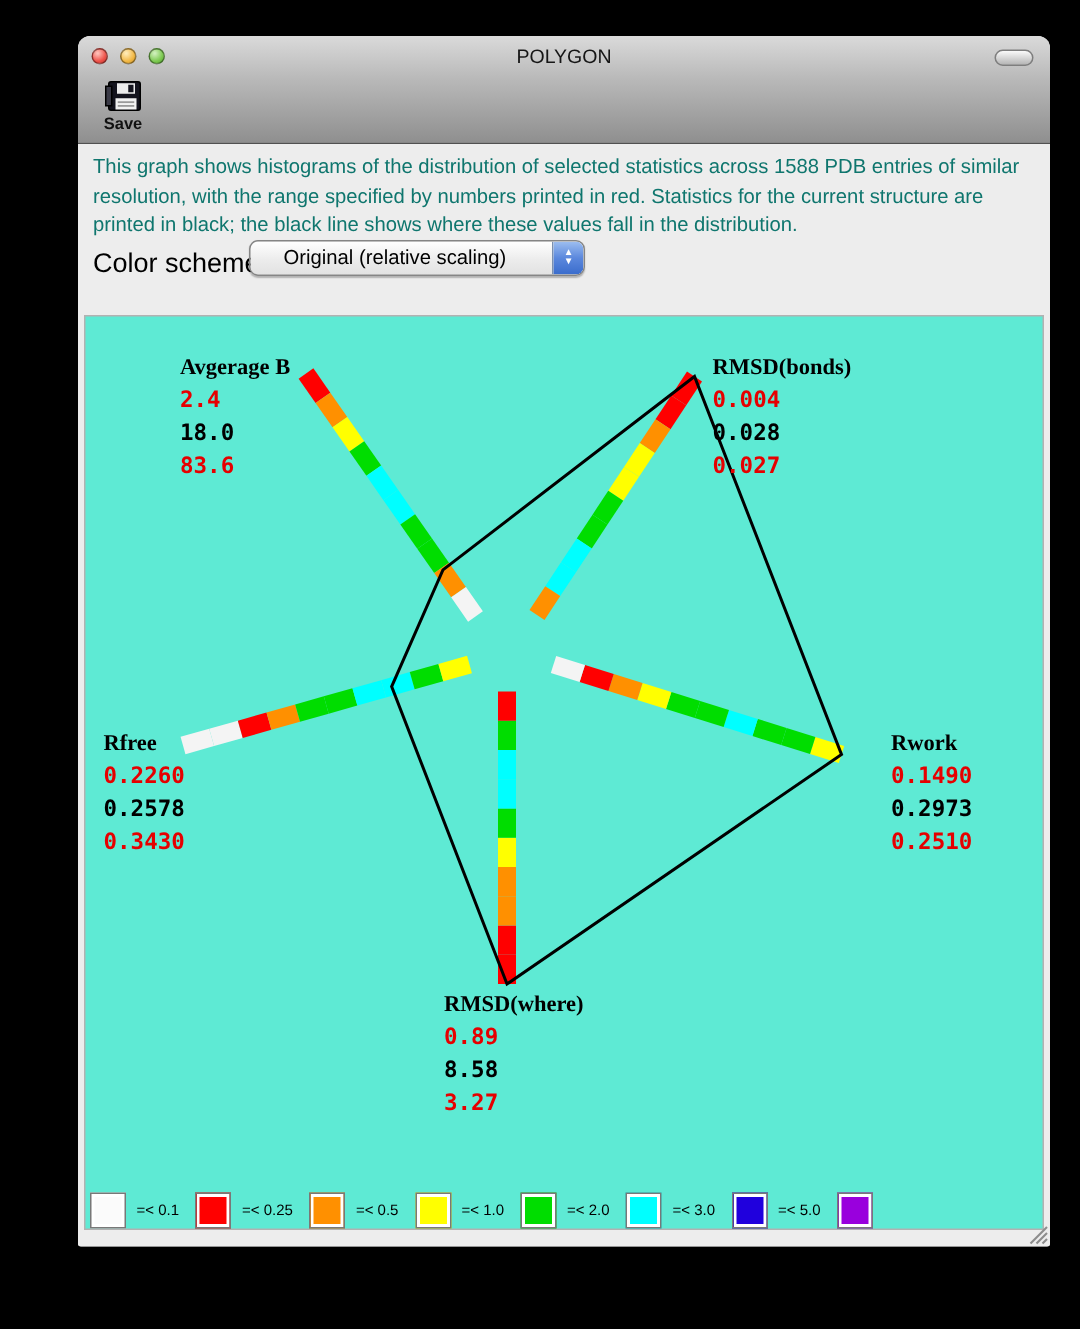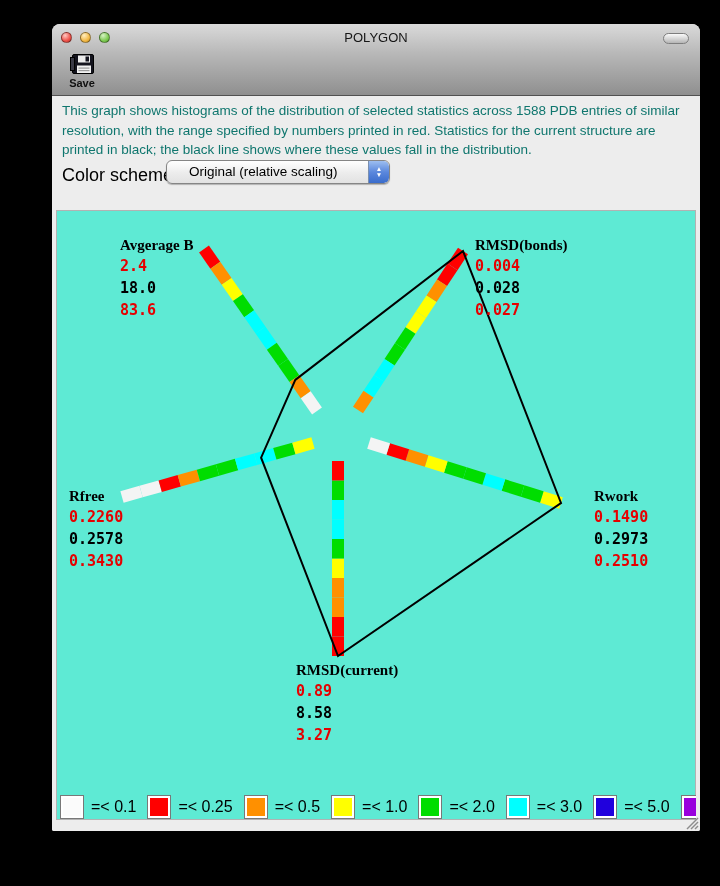--- a/index.html
+++ b/index.html
@@ -76,21 +76,21 @@
   }
   .legend{
     position:absolute;left:8px;top:697px;height:28px;width:636px;
     display:flex;align-items:center;overflow:hidden;
   }
   .legend-item{display:flex;align-items:center;margin-right:11px;}
   .swatch{
     width:24px;height:24px;box-sizing:border-box;border:1px solid #787878;
     box-shadow:inset 0 0 0 2px #fff;margin-right:7px;flex:none;
   }
-  .legend-label{font-size:16px;color:#000;white-space:nowrap;}
+  .legend-label{font-size:10px;color:#000;white-space:nowrap;}
   .resize-grip{position:absolute;right:1px;bottom:1px;}
 </style>
 </head>
 <body>
 
 <div class="window">
   <div class="chrome">
     <div class="titlebar">
       <div class="lights">
         <span class="light red"></span>
@@ -197,21 +197,21 @@
             <div class="axis-val black">0.028</div>
             <div class="axis-val red">0.027</div>
           </div>
           <div class="axis-block" style="left: 537px; top: 276px;">
             <div class="axis-name">Rwork</div>
             <div class="axis-val red">0.1490</div>
             <div class="axis-val black">0.2973</div>
             <div class="axis-val red">0.2510</div>
           </div>
           <div class="axis-block" style="left: 239px; top: 450px;">
-            <div class="axis-name">RMSD(current)</div>
+            <div class="axis-name">RMSD(where)</div>
             <div class="axis-val red">0.89</div>
             <div class="axis-val black">8.58</div>
             <div class="axis-val red">3.27</div>
           </div>
           <div class="axis-block" style="left: 12px; top: 276px;">
             <div class="axis-name">Rfree</div>
             <div class="axis-val red">0.2260</div>
             <div class="axis-val black">0.2578</div>
             <div class="axis-val red">0.3430</div>
           </div>

